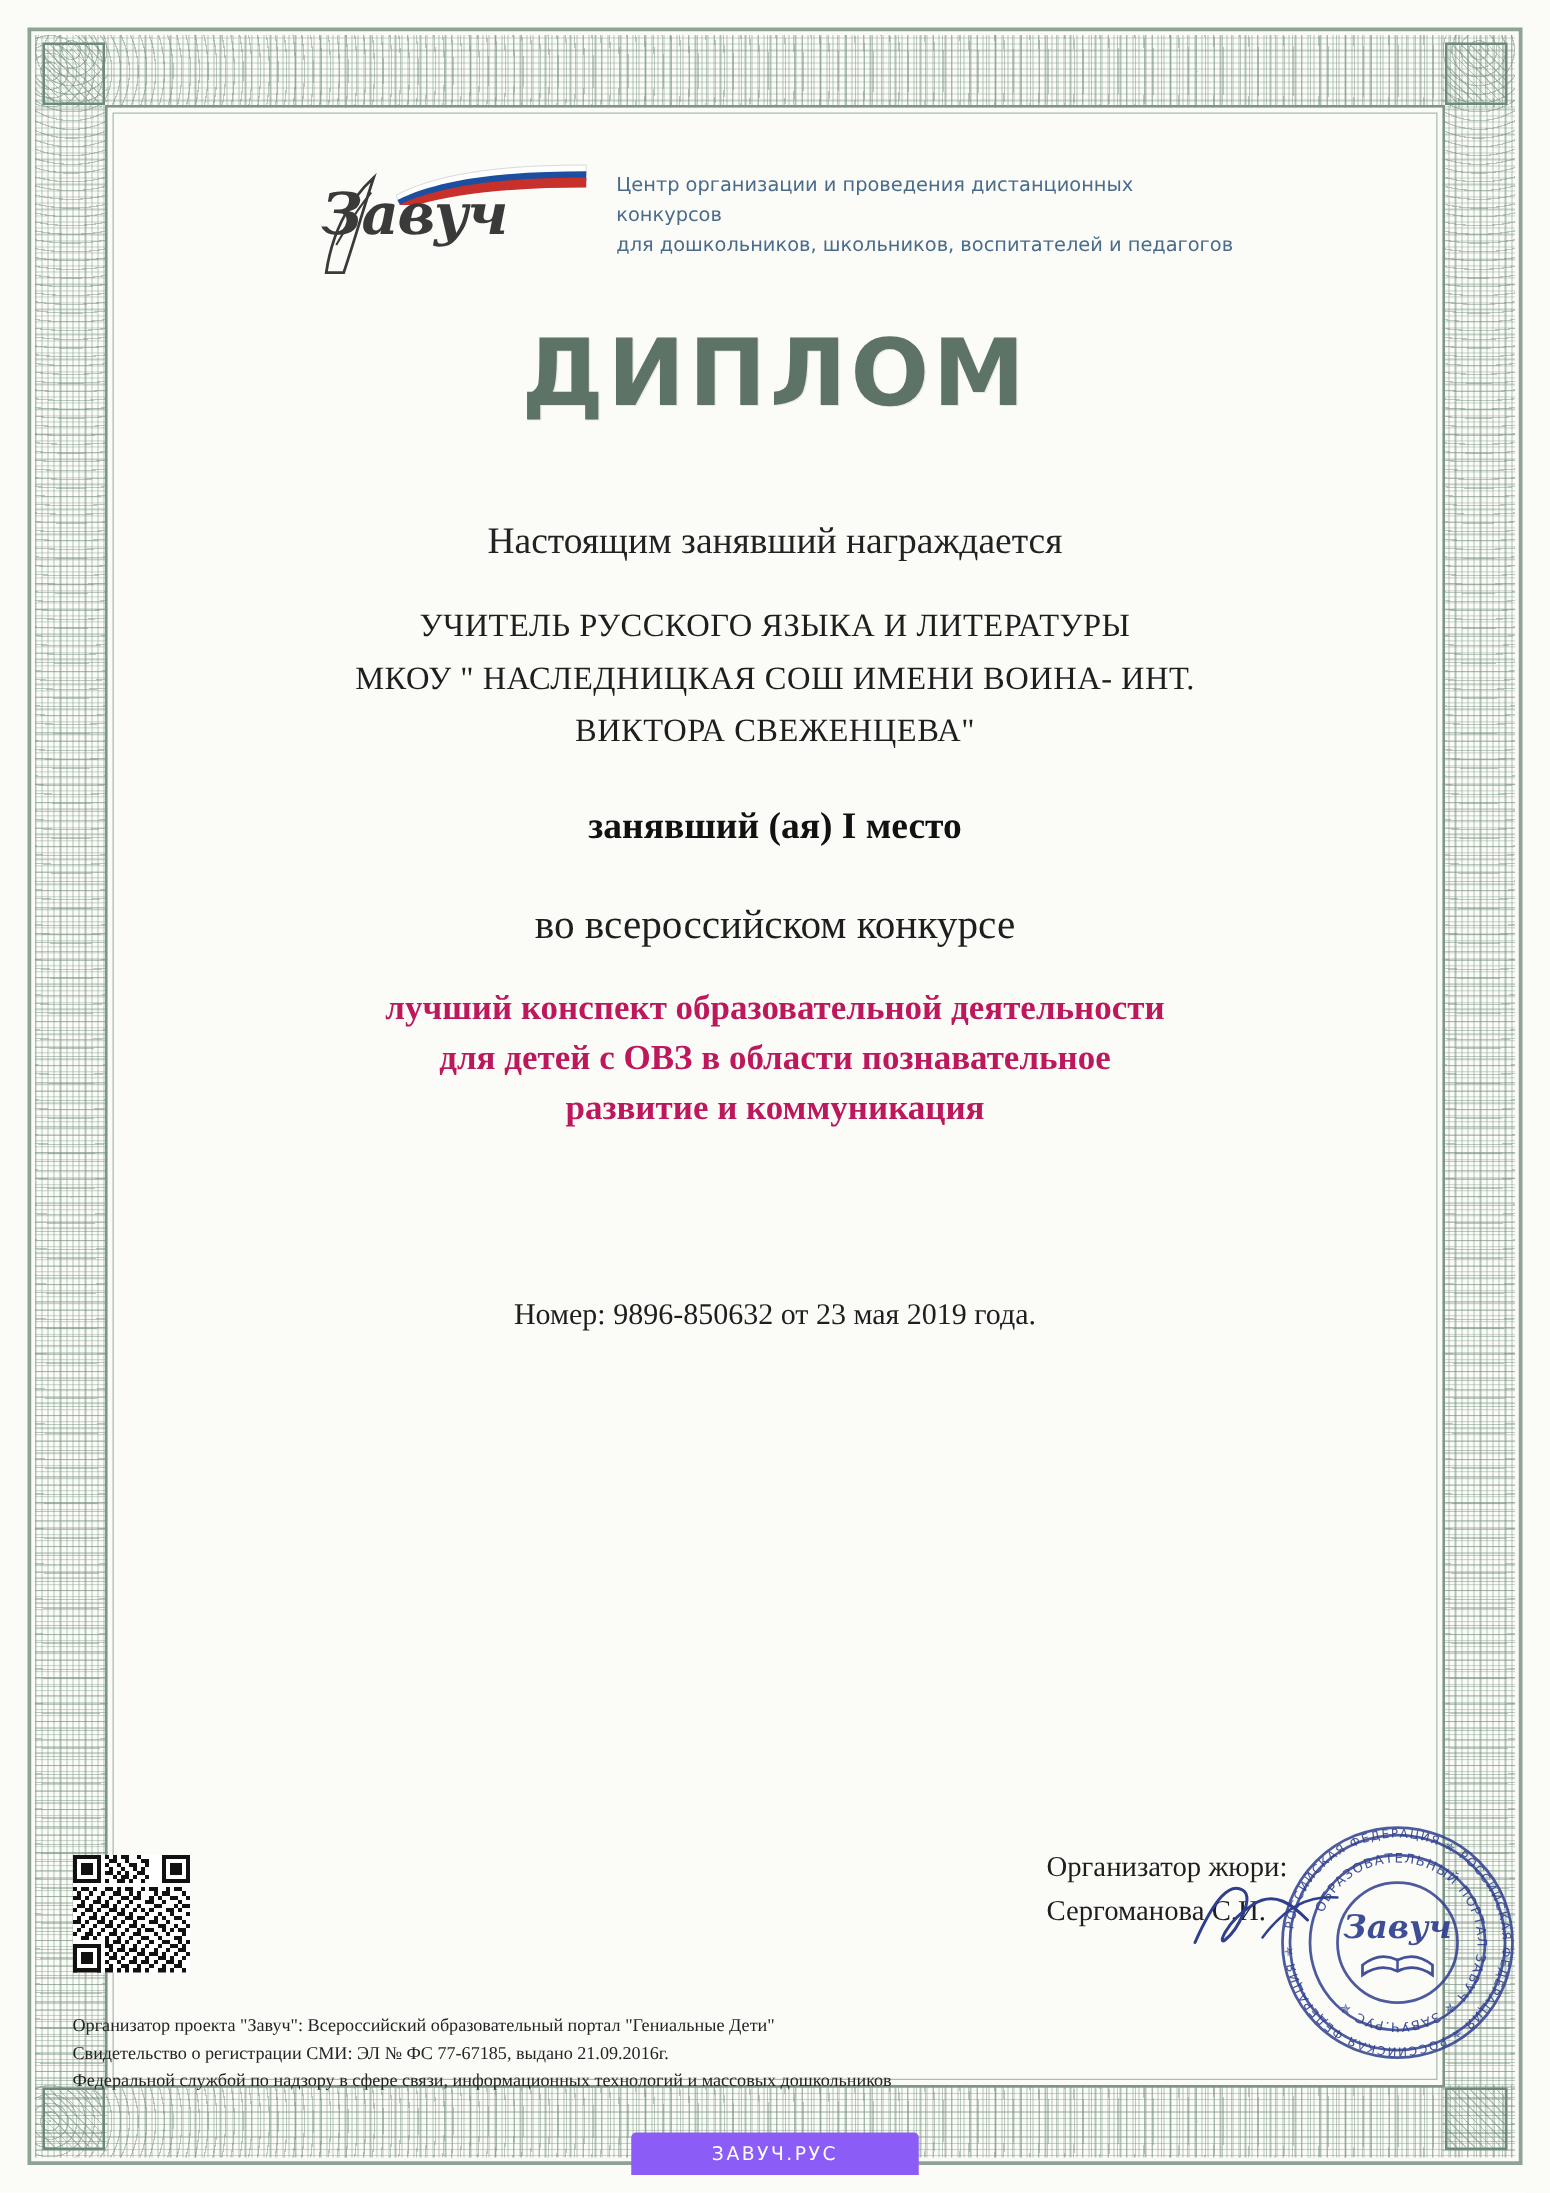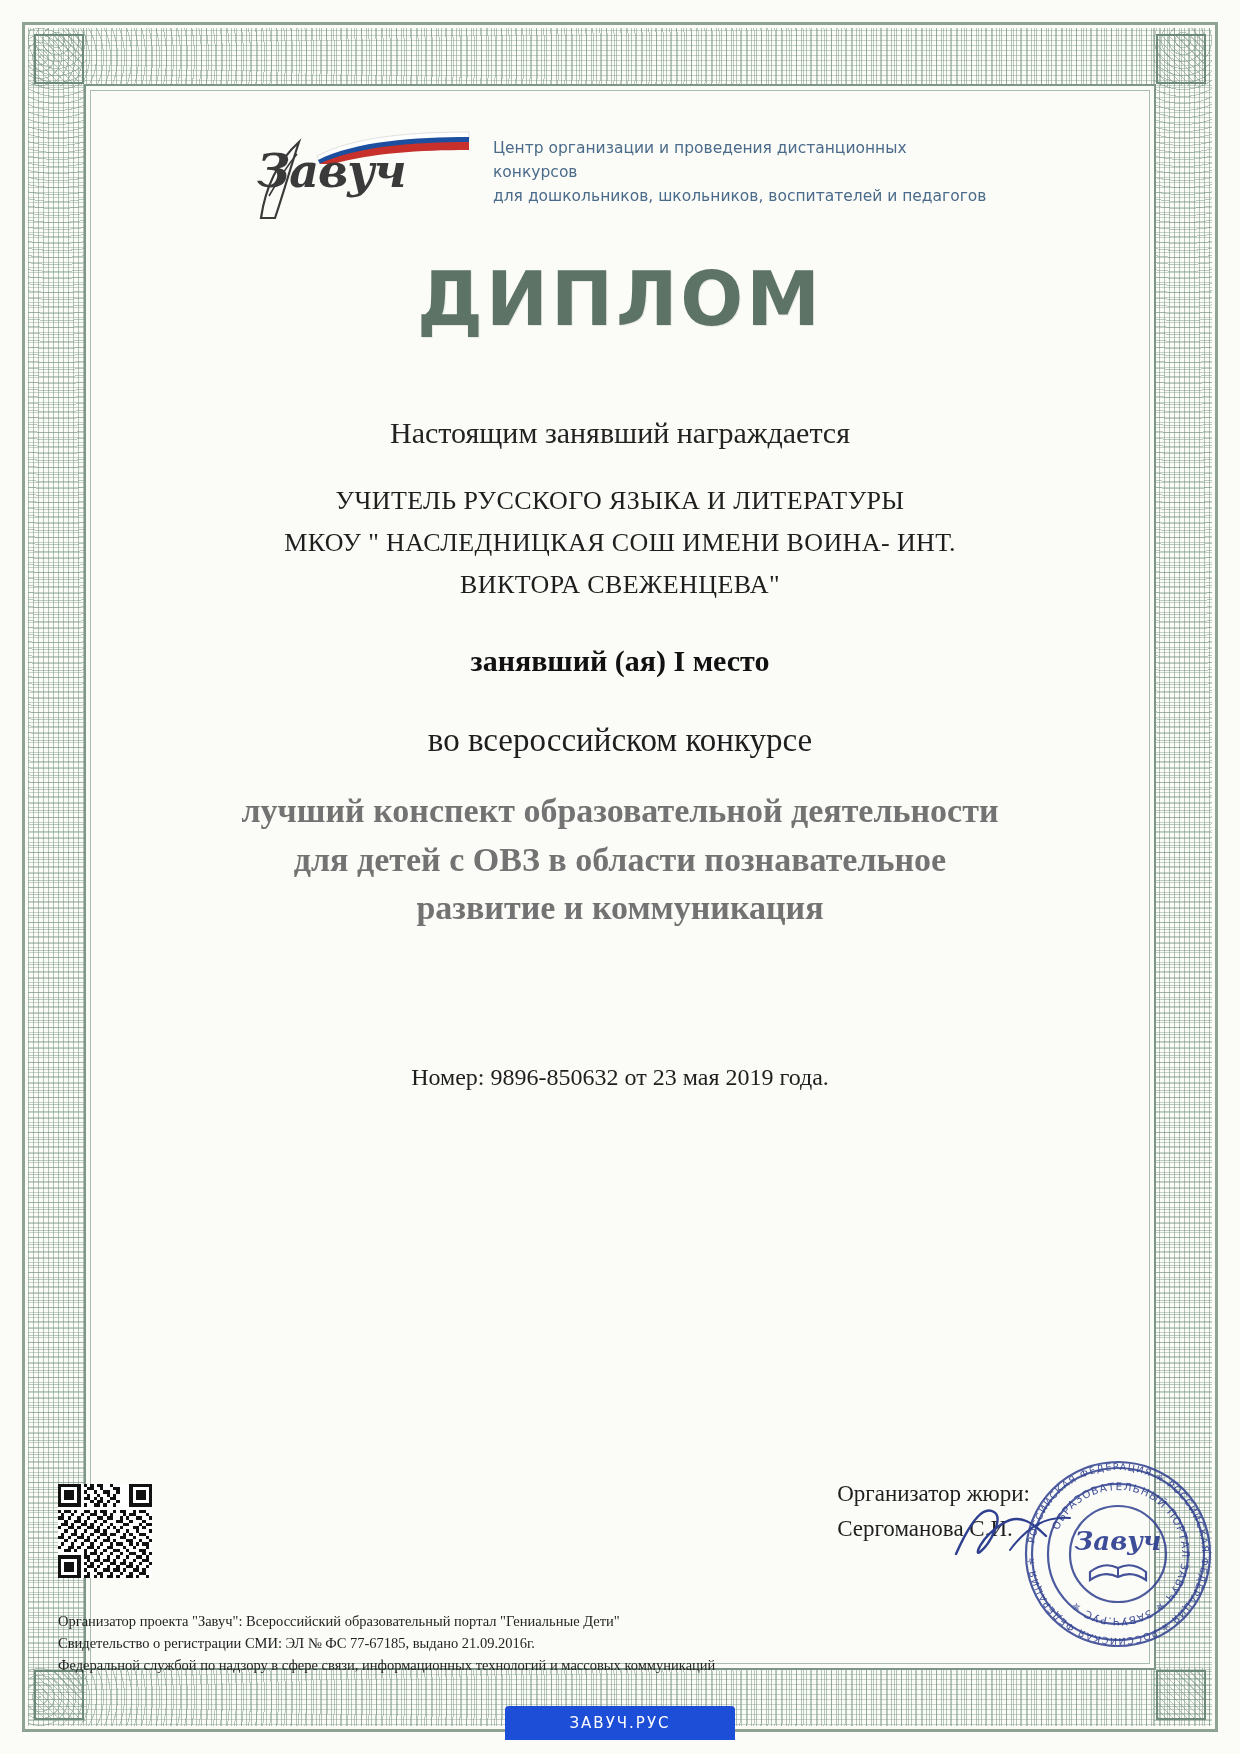--- a/index.html
+++ b/index.html
@@ -210,26 +210,26 @@
     font-weight: 700;
     margin-top: 38px;
     color: #111;
   }
   .contest-pre {
     font-size: 33px;
     margin-top: 44px;
     color: #1e1e1e;
   }
   .contest {
-    font-size: 34px;
+    font-size: 28px;
     font-weight: 700;
     line-height: 1.42;
     margin-top: 28px;
     padding: 0 60px;
-    color: #737373;
+    color: #be185d;
   }
   .number {
     font-size: 24px;
     margin-top: 132px;
     color: #1e1e1e;
   }
 
   
   .signature {
     position: absolute;
@@ -277,21 +277,21 @@
     color: #232323;
   }
 
   .bottom-tab {
     position: absolute;
     left: 50%;
     transform: translateX(-50%);
     bottom: 14px;
     width: 230px;
     height: 34px;
-    background: #1d4ed8;
+    background: #8b5cf6;
     color: #ffffff;
     font-family: "DejaVu Sans", sans-serif;
     font-size: 15px;
     letter-spacing: 2px;
     display: flex;
     align-items: center;
     justify-content: center;
     border-radius: 4px 4px 0 0;
   }
 </style>
@@ -611,17 +611,17 @@
     <g opacity="0.9">
       <path d="M72,118 C82,110 92,110 100,114 C108,110 118,110 128,118 L128,126 C118,119 108,119 100,123 C92,119 82,119 72,126 Z" fill="none" stroke="#2e3f8f" stroke-width="2.2"></path>
       <path d="M100,114 L100,123" stroke="#2e3f8f" stroke-width="2"></path>
     </g>
     <text x="100" y="96" text-anchor="middle" font-family="DejaVu Serif, serif" font-style="italic" font-weight="700" font-size="26" fill="#2e3f8f" opacity="0.92">Завуч</text>
   </svg>
 
   <div class="fineprint">
     <div>Организатор проекта "Завуч": Всероссийский образовательный портал  "Гениальные Дети"</div>
     <div>Свидетельство о регистрации СМИ:  ЭЛ № ФС 77-67185, выдано 21.09.2016г.</div>
-    <div>Федеральной службой по надзору в сфере связи, информационных технологий и массовых коммуникаций</div>
+    <div>Федеральной службой по надзору в сфере связи, информационных технологий и массовых дошкольников</div>
   </div>
 
   <div class="bottom-tab">ЗАВУЧ.РУС</div>
 </div>
 
 </body></html>

